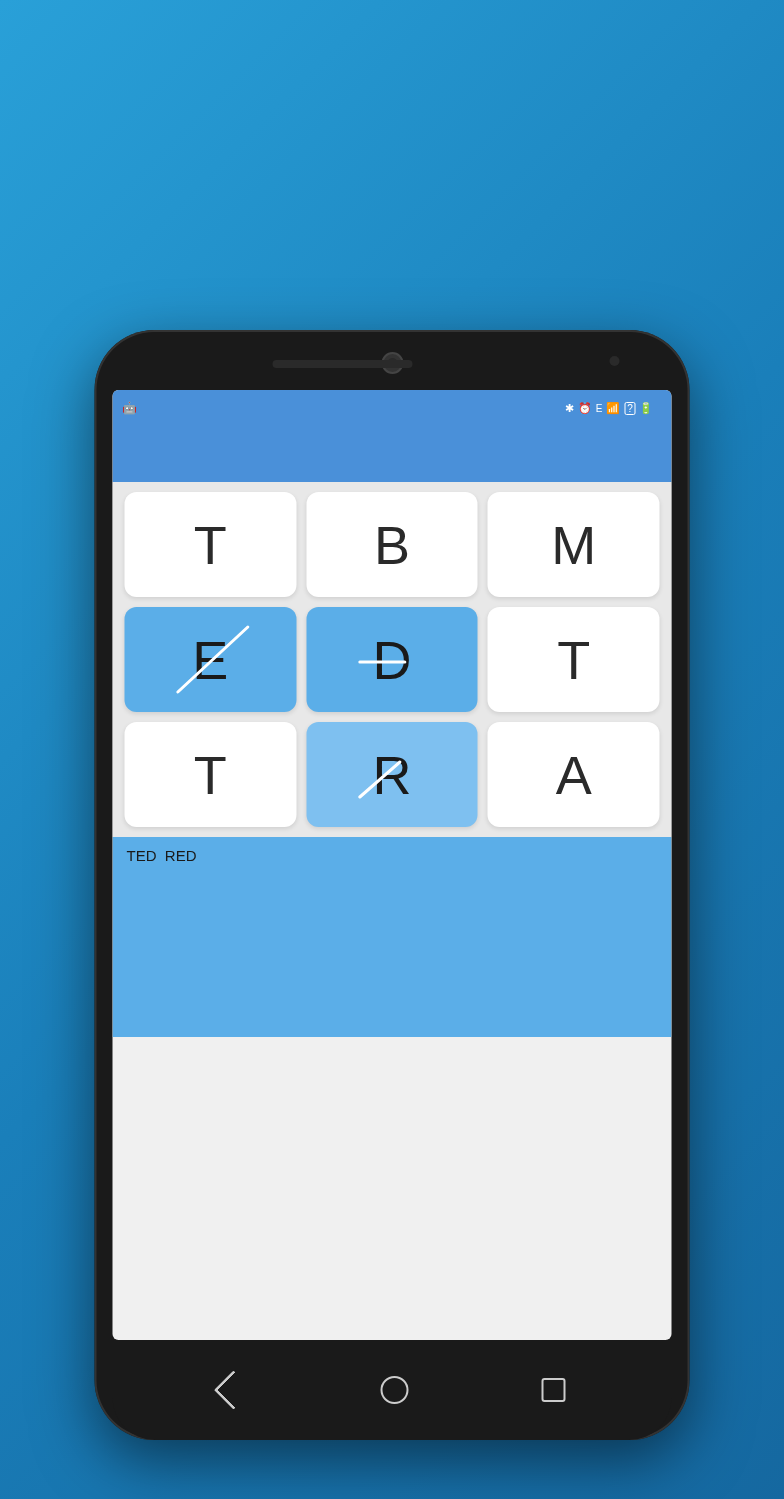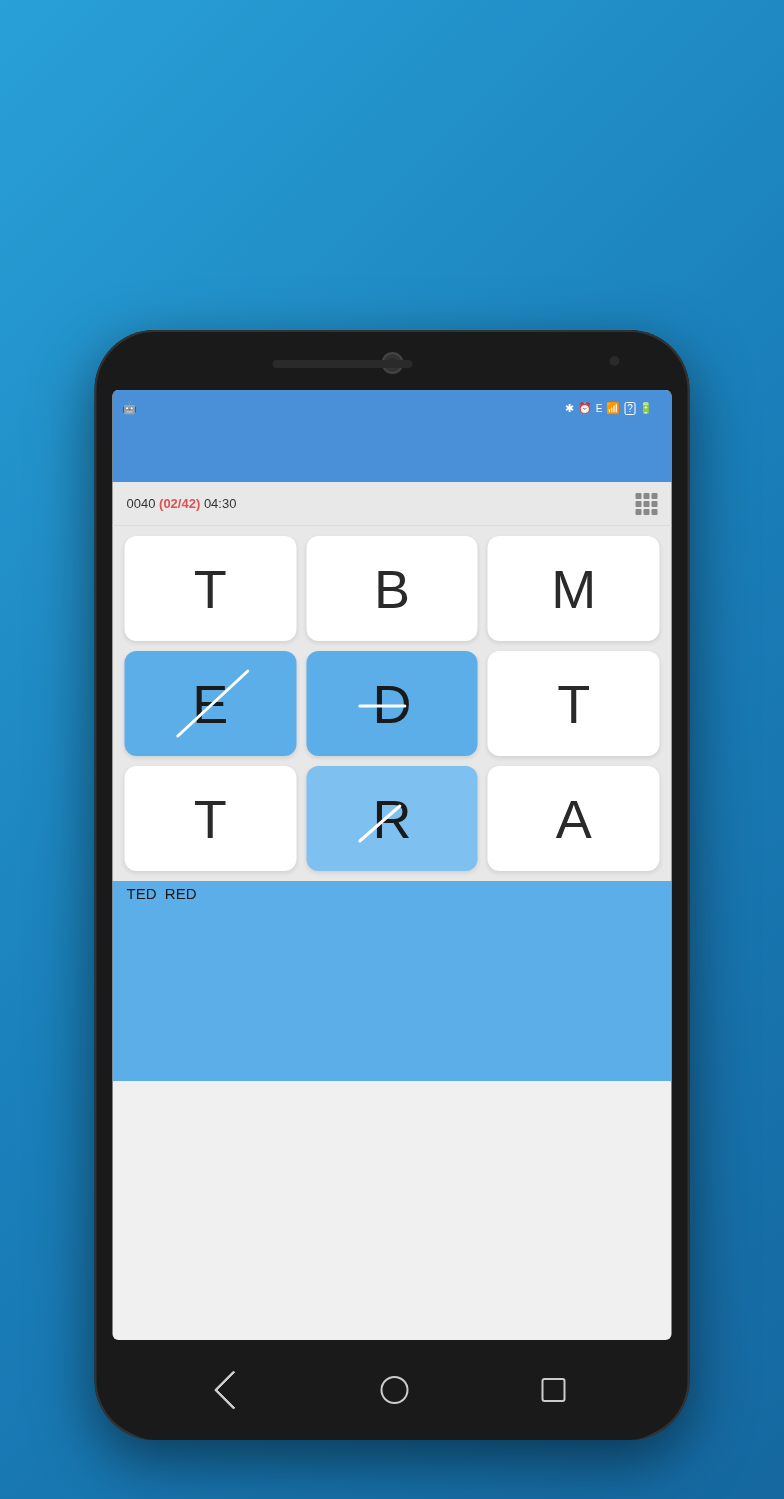--- a/index.html
+++ b/index.html
@@ -238,21 +238,21 @@
       height: 100%;
       top: 0;
       left: 0;
       pointer-events: none;
     }
 
     
     .words-area {
       background: #5baee8;
       flex: 1;
-      padding: 4px 14px;
+      padding: 10px 14px;
       min-height: 200px;
     }
 
     .words-found {
       font-size: 15px;
       color: #1a1a1a;
       font-weight: 500;
     }
   </style>
 </head>
@@ -286,34 +286,20 @@
 
     <div class="app-bar">
       <span class="app-bar-back"></span>
       <div class="app-bar-actions">
         <span class="app-bar-btn"></span>
         <span class="app-bar-btn"></span>
         <span class="app-bar-btn"></span>
       </div>
     </div>
 
-    <div class="toolbar">
-      <div class="toolbar-info"><span>0040</span> <span style="color:#e05050;font-weight:bold;">(02/42)</span> <span>04:30</span></div>
-      <div class="toolbar-grid-icon">
-        <span></span>
-          <span></span>
-          <span></span>
-        <span></span>
-          <span></span>
-          <span></span>
-        <span></span>
-          <span></span>
-          <span></span>
-      </div>
-    </div>
 
     <div style="position:relative;">
       <div class="grid-area" id="letter-grid">
 
         <div class="letter-cell">T</div>
         <div class="letter-cell">B</div>
         <div class="letter-cell">M</div>
 
         <div class="letter-cell highlighted" style="position:relative;">
           E

